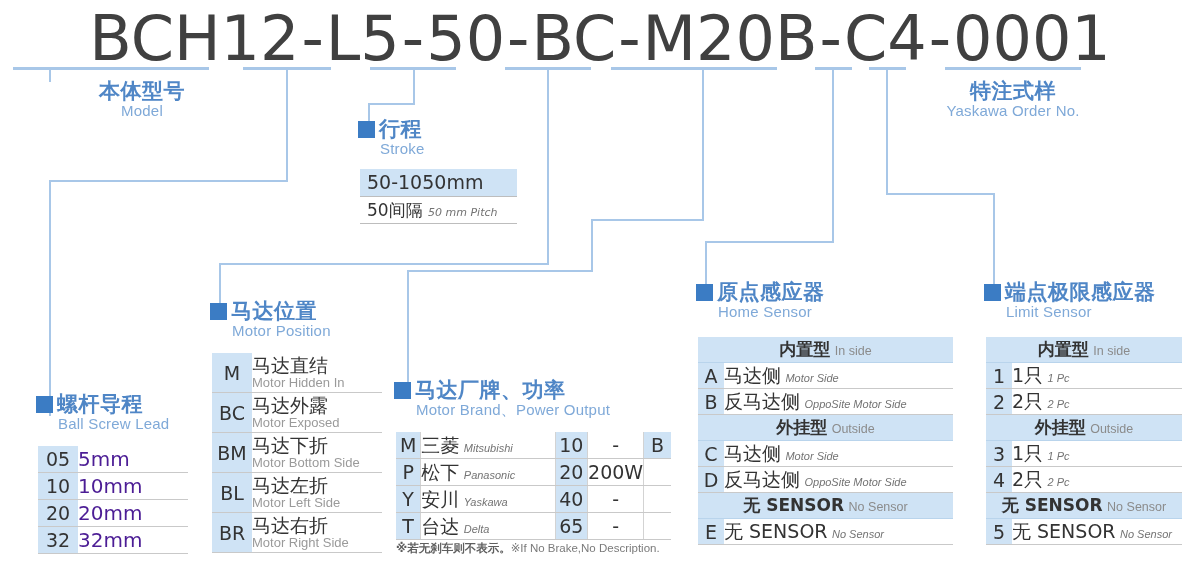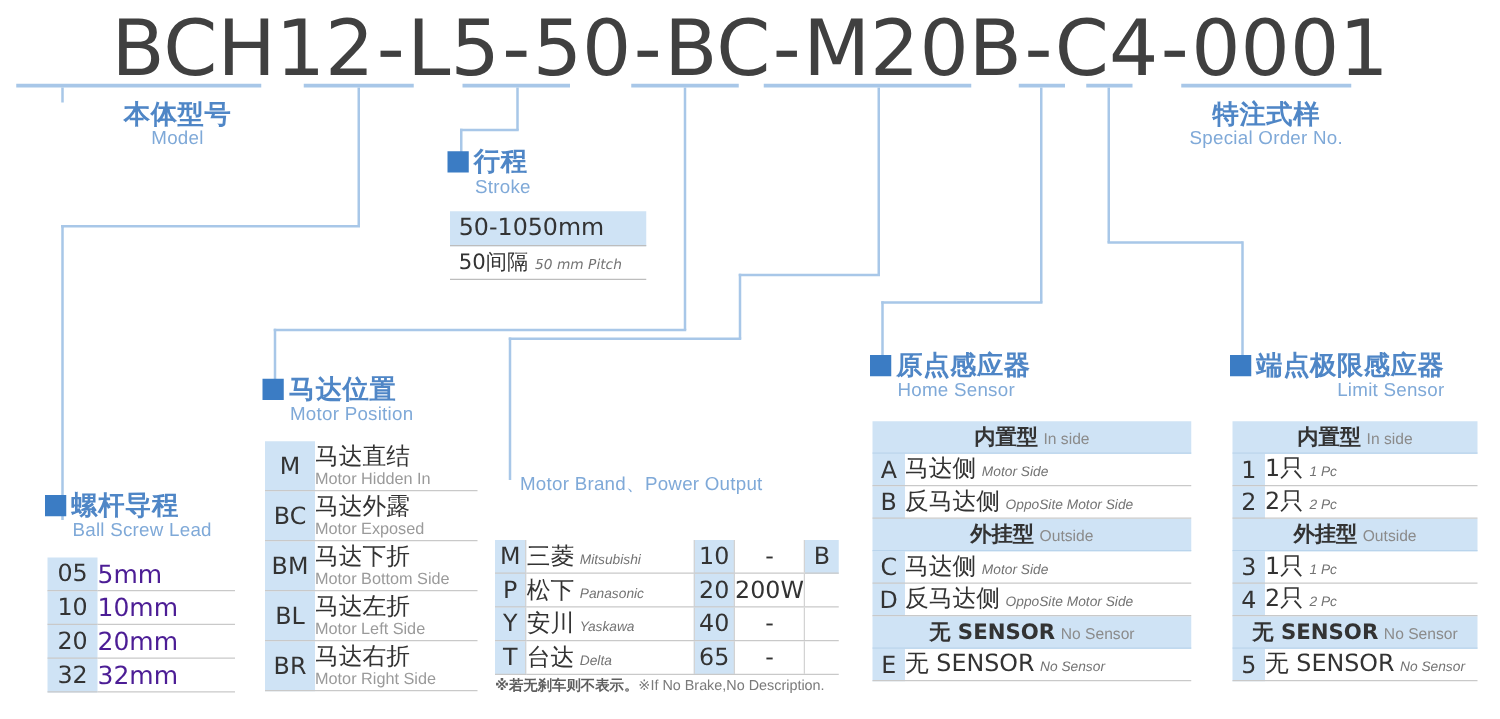--- a/index.html
+++ b/index.html
@@ -253,20 +253,21 @@
           <td class="codecell">BR</td>
           <td class="valcell">
             <div class="cnt">马达右折</div>
             <div class="ent">Motor Right Side</div>
           </td>
         </tr>
       </tbody>
     </table>
 
   <div class="blk" style="left:394px;top:379px;">
+    <div><span class="bullet"></span><span class="cn">马达厂牌、功率</span></div>
     <div class="en indent">Motor Brand、Power Output</div>
   </div>
   <table class="t" id="tbl-mb">
       <tbody id="body-mb">
         <tr>
           <td class="codecell c-code">M</td>
           <td class="valcell c-brand"><span class="cnt">三菱</span> <span class="inline-en">Mitsubishi</span></td>
           <td class="codecell c-num">10</td>
           <td class="c-pw cnt">-</td>
           <td class="c-b codecell">B</td>
@@ -327,21 +328,21 @@
         <tr class="group">
           <td colspan="2"><span class="grp-cn">无 SENSOR</span> <span class="grp-en">No Sensor</span></td>
         </tr>
         <tr>
           <td class="codecell">E</td>
           <td class="valcell"><span class="cnt">无 SENSOR</span> <span class="inline-en">No Sensor</span></td>
         </tr>
       </tbody>
     </table>
 
-  <div class="blk" style="left:984px;top:281px;text-align:right;">
+  <div class="blk" style="left:984px;top:281px;">
     <div><span class="bullet"></span><span class="cn">端点极限感应器</span></div>
     <div class="en indent">Limit Sensor</div>
   </div>
   <table class="t" id="tbl-ls">
       <tbody id="body-ls">
         <tr class="group">
           <td colspan="2"><span class="grp-cn">内置型</span> <span class="grp-en">In side</span></td>
         </tr>
         <tr>
           <td class="codecell">1</td>
@@ -367,16 +368,16 @@
         </tr>
         <tr>
           <td class="codecell">5</td>
           <td class="valcell"><span class="cnt">无 SENSOR</span> <span class="inline-en">No Sensor</span></td>
         </tr>
       </tbody>
     </table>
 
   <div class="blk" style="left:930px;top:80px;width:166px;text-align:center;">
     <div class="cn">特注式样</div>
-    <div class="en">Special Order No.</div>
+    <div class="en">Yaskawa Order No.</div>
   </div>
 
 </div>
 
 </body></html>

